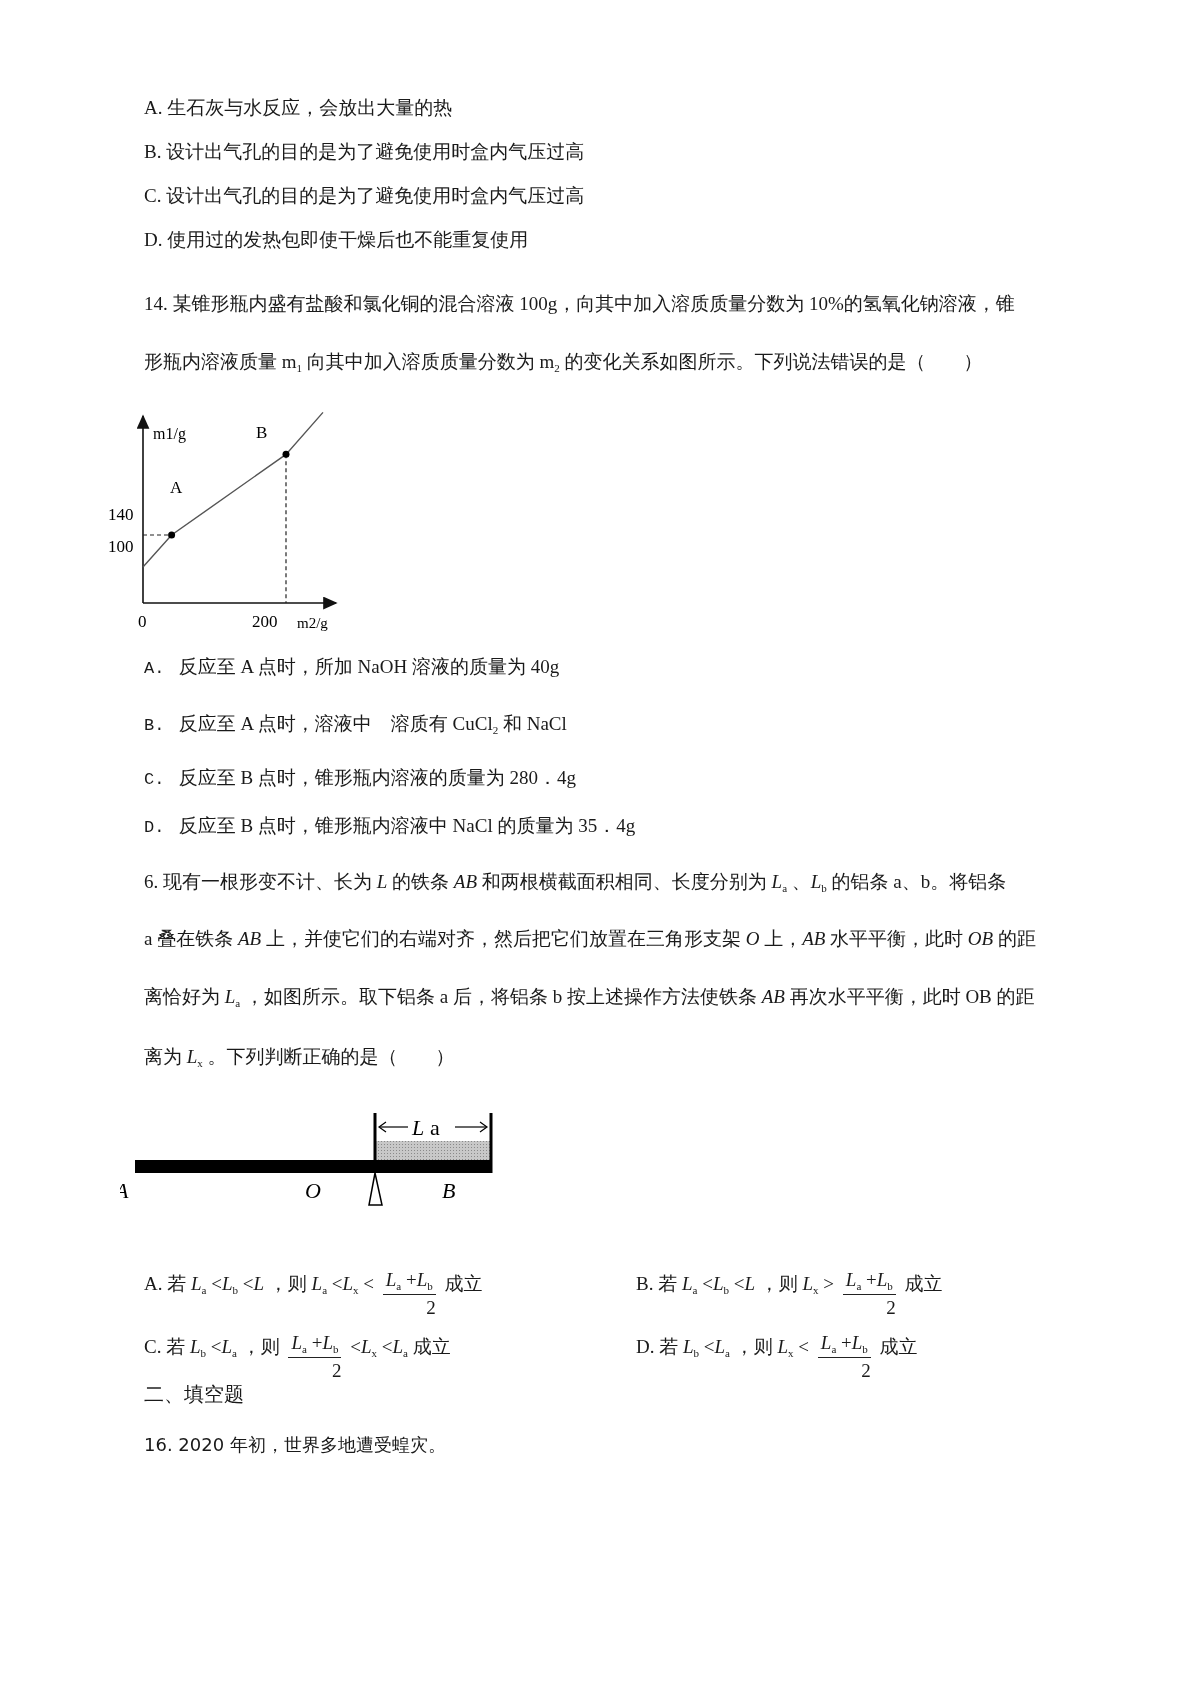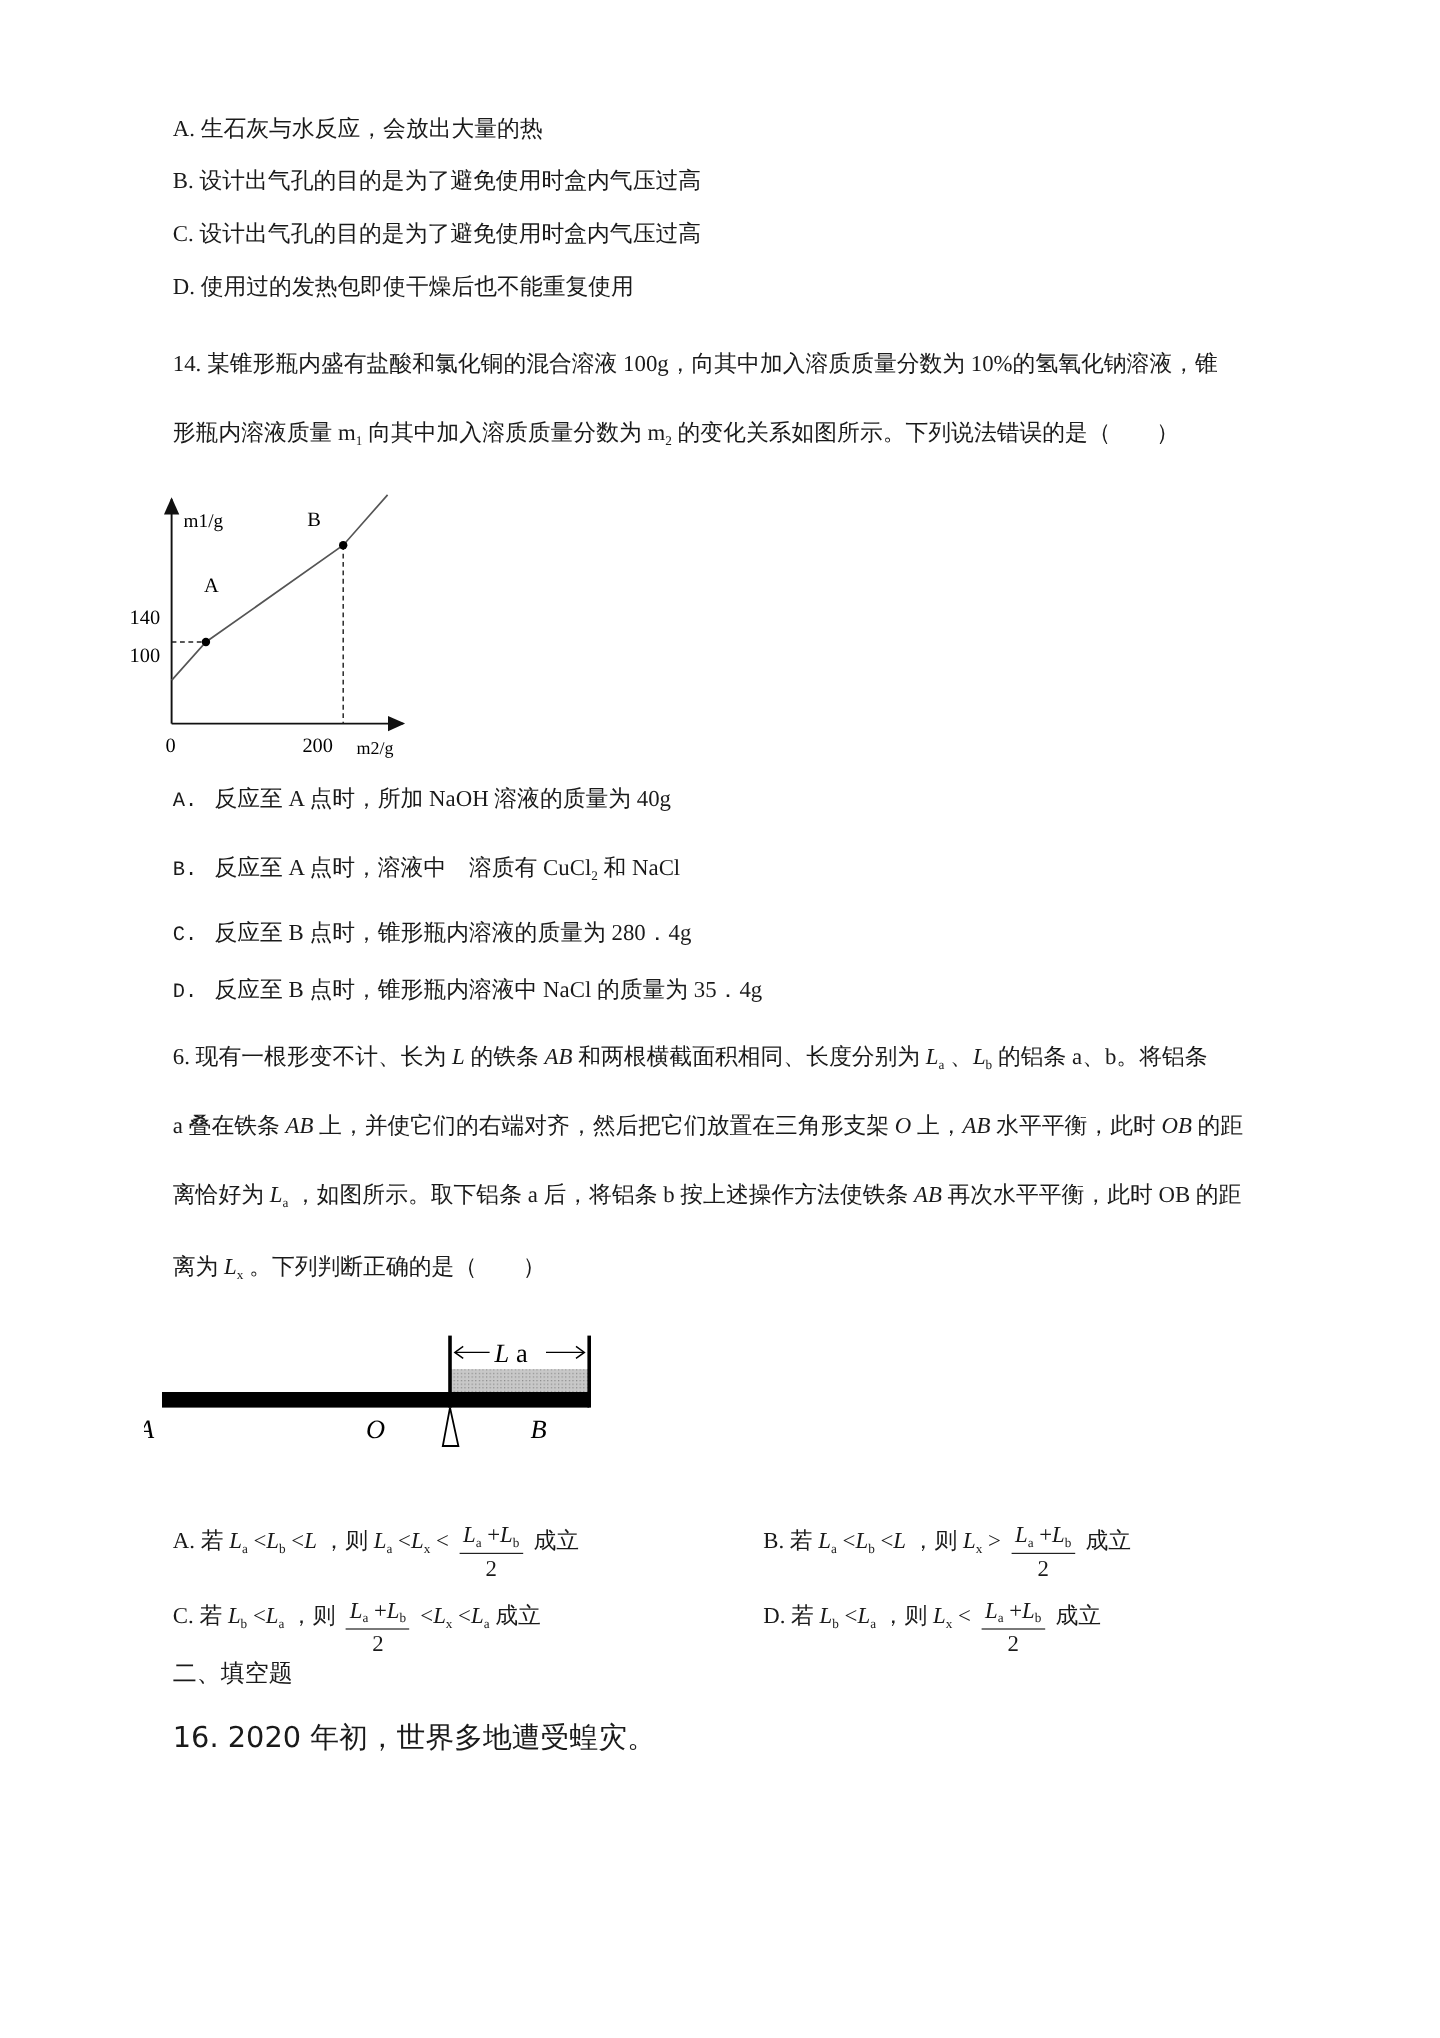--- a/index.html
+++ b/index.html
@@ -2,25 +2,25 @@
 <html><head>
 <meta charset="utf-8">
 <style>
   html, body { margin:0; padding:0; background:#ffffff; }
   body { width:1200px; height:1698px; position:relative; overflow:hidden;
          font-family:"Liberation Serif","DejaVu Serif",serif; color:#1a1a1a; }
   .line { position:absolute; left:110px; font-size:19px; white-space:nowrap; line-height:1;margin-left:34px; }
   .opt-label { font-family:"Liberation Mono","DejaVu Sans Mono",monospace; font-size:17px; }
   .it { font-style:italic; }
   sub { font-size:11px; vertical-align:-4px; }
-  .frac { display:inline-block; vertical-align:middle; text-align:center; margin:0 4px; position:relative; top:8px; }
+  .frac { display:inline-block; vertical-align:middle; text-align:right; margin:0 4px; position:relative; top:8px; }
   .frac .num { display:block; border-bottom:1px solid #222; padding:0 3px 2px; font-size:19px; }
   .frac .den { display:block; padding-top:3px; font-size:19px; }
   .heading { font-family:"DejaVu Sans","Liberation Sans",sans-serif; font-weight:normal; font-size:20px; }
-  .sans { font-family:"DejaVu Sans","Liberation Sans",sans-serif; font-size:24px; }
+  .sans { font-family:"DejaVu Sans","Liberation Sans",sans-serif; font-size:18px; }
   svg text { font-family:"Liberation Serif","DejaVu Serif",serif; }
 </style>
 </head>
 <body>
 
 <div class="line" style="top:98px">
   <span>A.</span>
   <span>生石灰与水反应，会放出大量的热</span>
 </div>
 <div class="line" style="top:142px">

